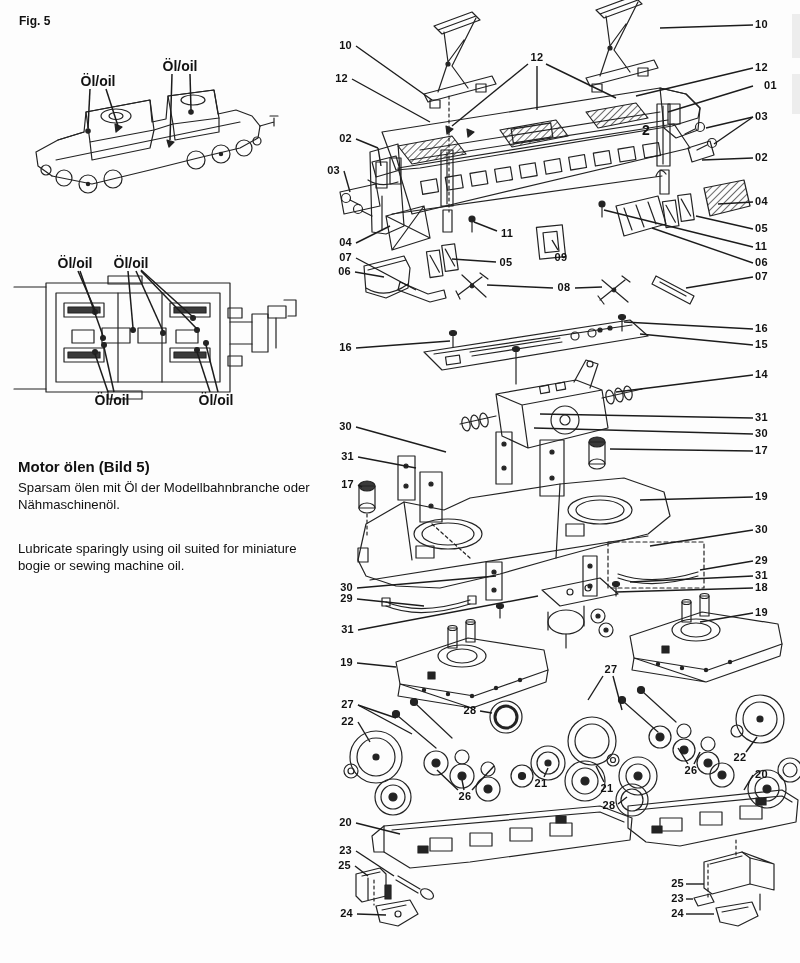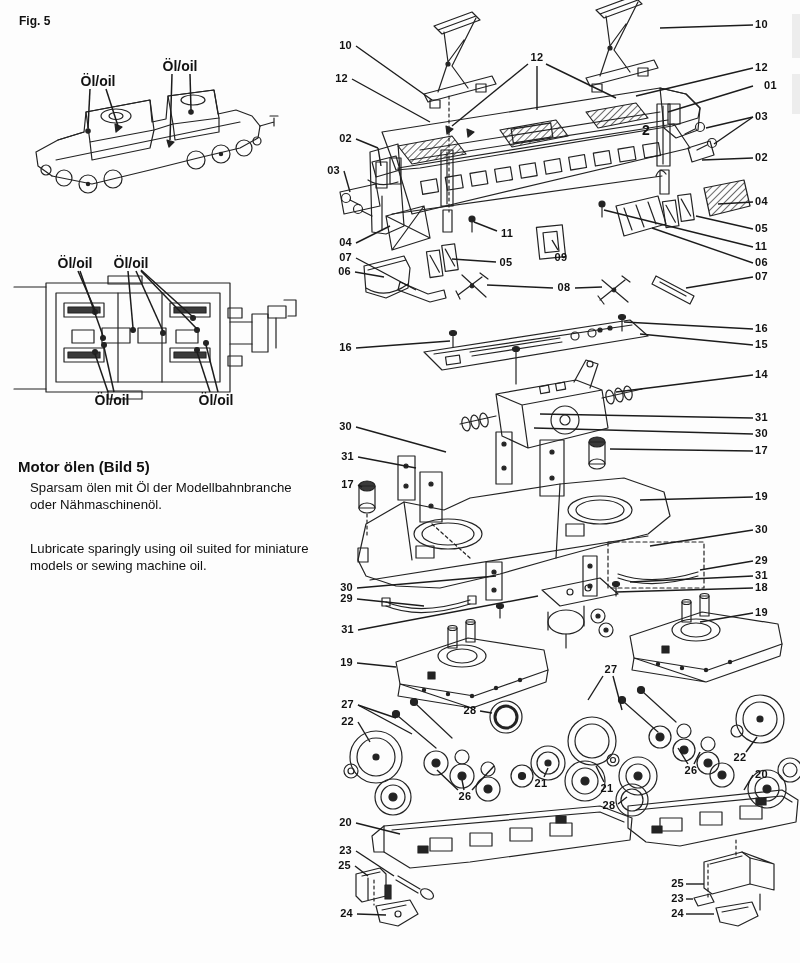--- a/index.html
+++ b/index.html
@@ -9,21 +9,21 @@
   .fig-label{position:absolute;left:19px;top:14px;font-size:12px;font-weight:bold;}
   .labels{position:absolute;left:0;top:0;width:800px;height:963px;}
   .callout{position:absolute;font-size:11px;font-weight:bold;white-space:nowrap;
            transform:translate(-100%,-55%);letter-spacing:.3px;}
   .callout.l{transform:translate(0,-55%);}
   .callout.c{transform:translate(-50%,-55%);}
   .callout.big{font-size:14px;}
   .oil{position:absolute;font-size:14px;font-weight:bold;transform:translate(-50%,-50%);white-space:nowrap;}
   .instr{position:absolute;left:18px;top:458px;width:300px;}
   .instr h3{font-size:15px;font-weight:bold;margin:0 0 4px 0;}
-  .instr p{font-size:13.2px;line-height:1.32;margin:0 0 26px 12px;}
+  .instr p{font-size:13.2px;line-height:1.32;margin:0 0 26px 0;}
 </style>
 </head>
 <body>
 
 <div class="page">
 
   <div class="fig-label">Fig. 5</div>
 
   <svg class="layer" width="800" height="963" viewBox="0 0 800 963">
     <defs>
@@ -615,16 +615,16 @@
       <span class="oil" style="left: 180px; top: 66px;">Öl/oil</span>
       <span class="oil" style="left: 75px; top: 263px;">Öl/oil</span>
       <span class="oil" style="left: 131px; top: 263px;">Öl/oil</span>
       <span class="oil" style="left: 112px; top: 400px;">Öl/oil</span>
       <span class="oil" style="left: 216px; top: 400px;">Öl/oil</span>
     </div>
 
   <div class="instr">
     <h3>Motor ölen (Bild 5)</h3>
     <p>Sparsam ölen mit Öl der Modellbahnbranche oder Nähmaschinenöl.</p>
-    <p>Lubricate sparingly using oil suited for miniature models or sewing machine oil.</p>
+    <p>Lubricate sparingly using oil suited for miniature bogie or sewing machine oil.</p>
   </div>
 
 </div>
 
 </body></html>

